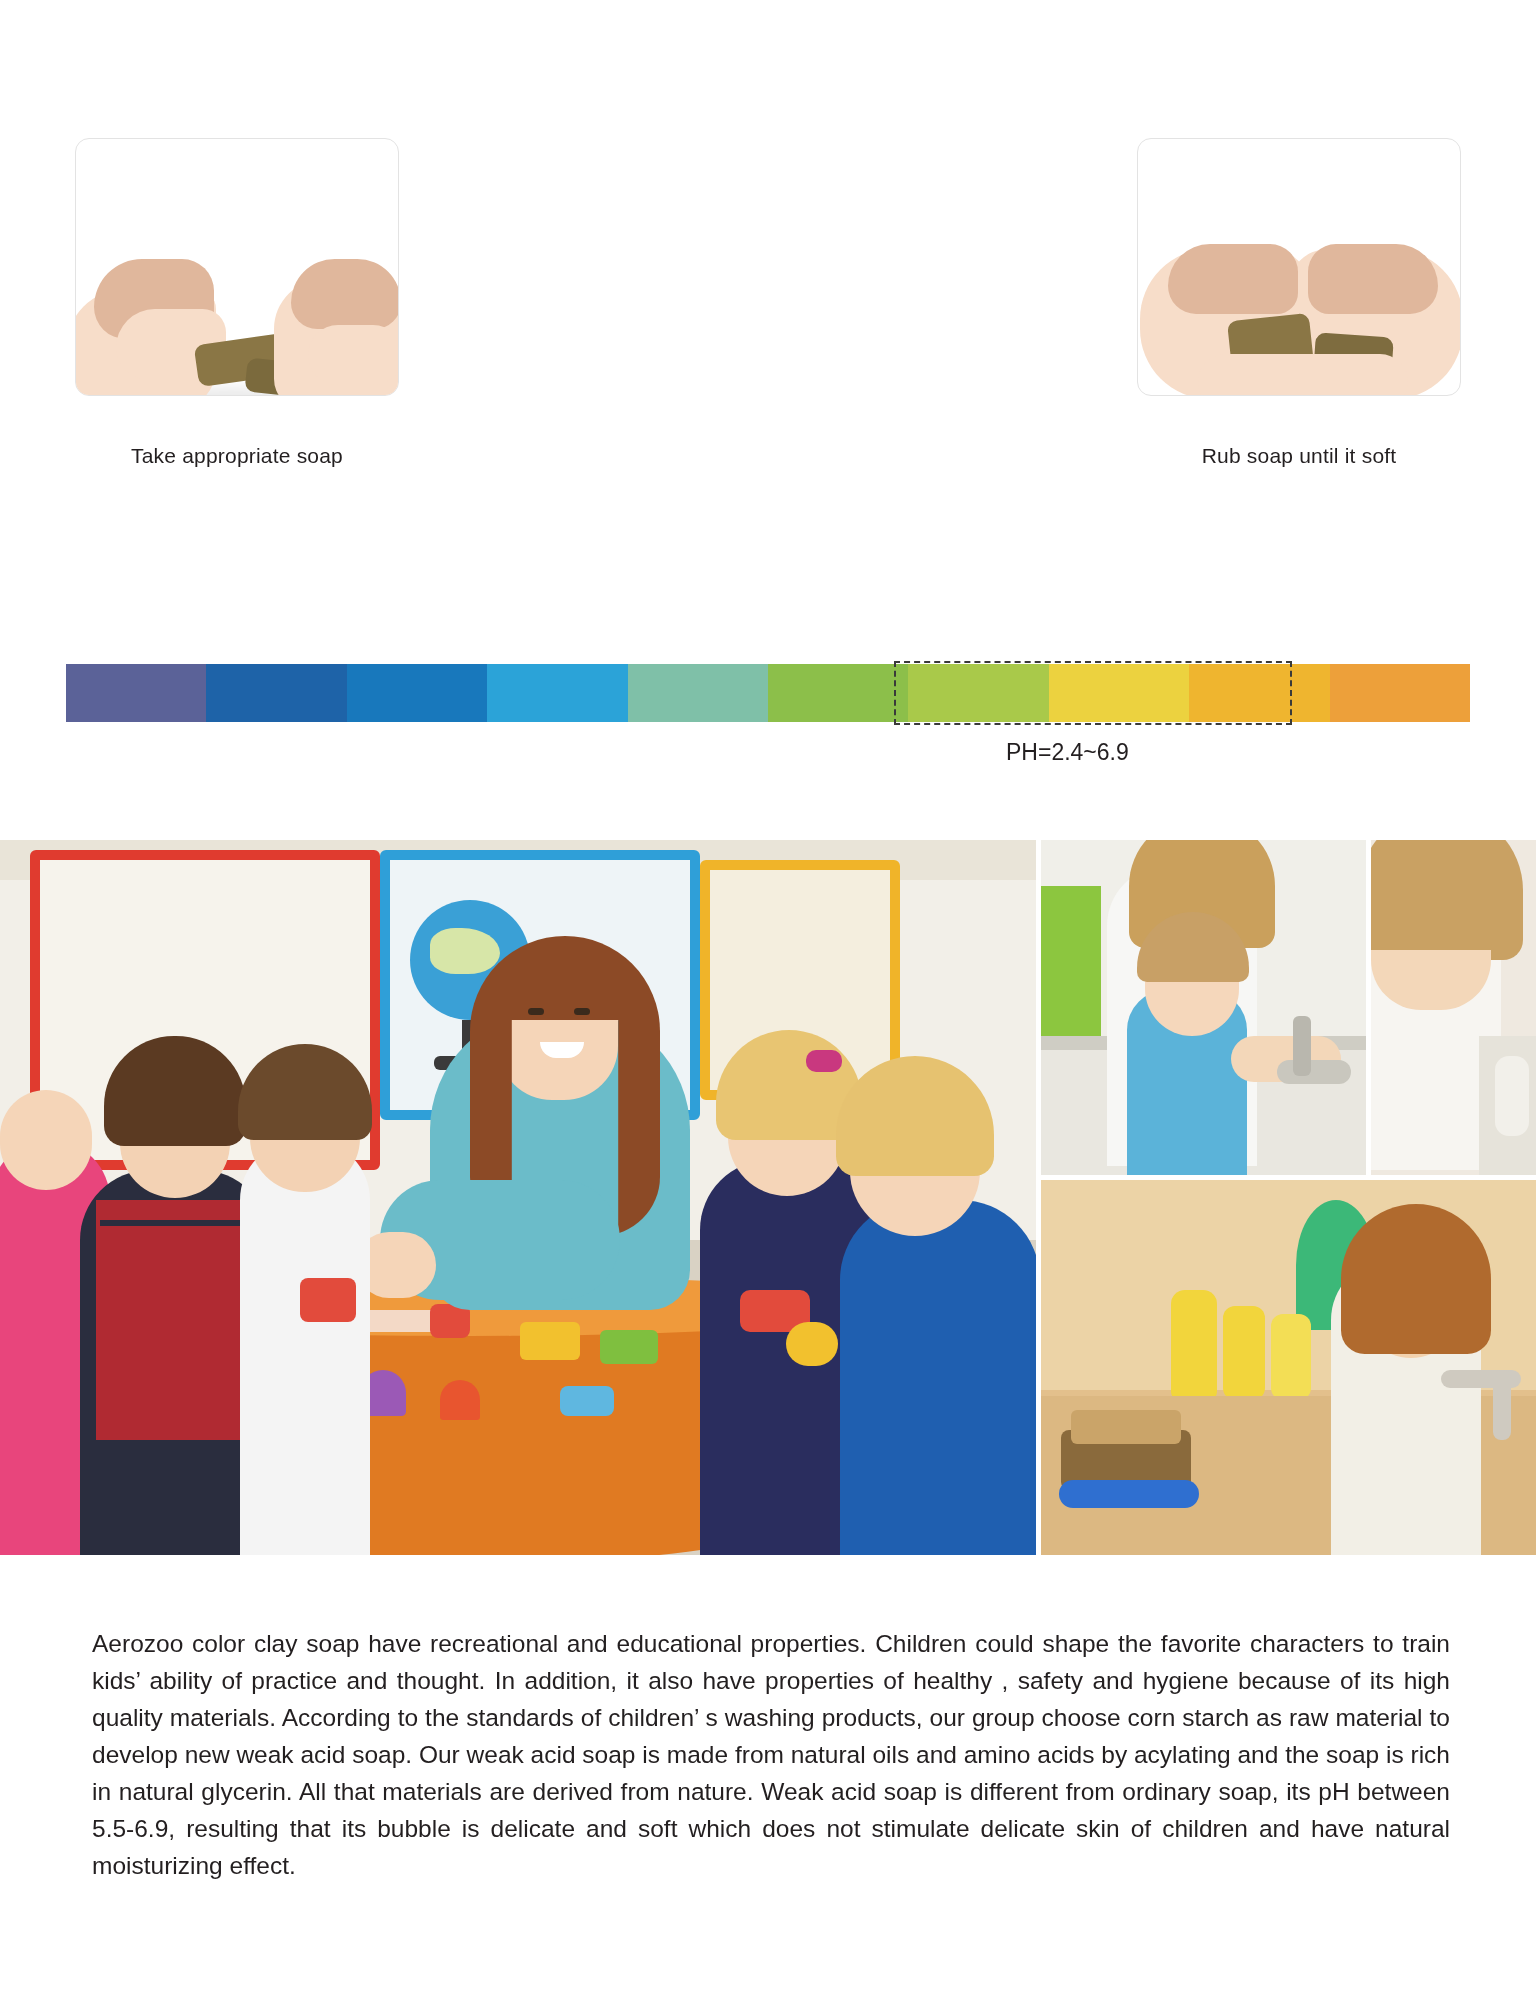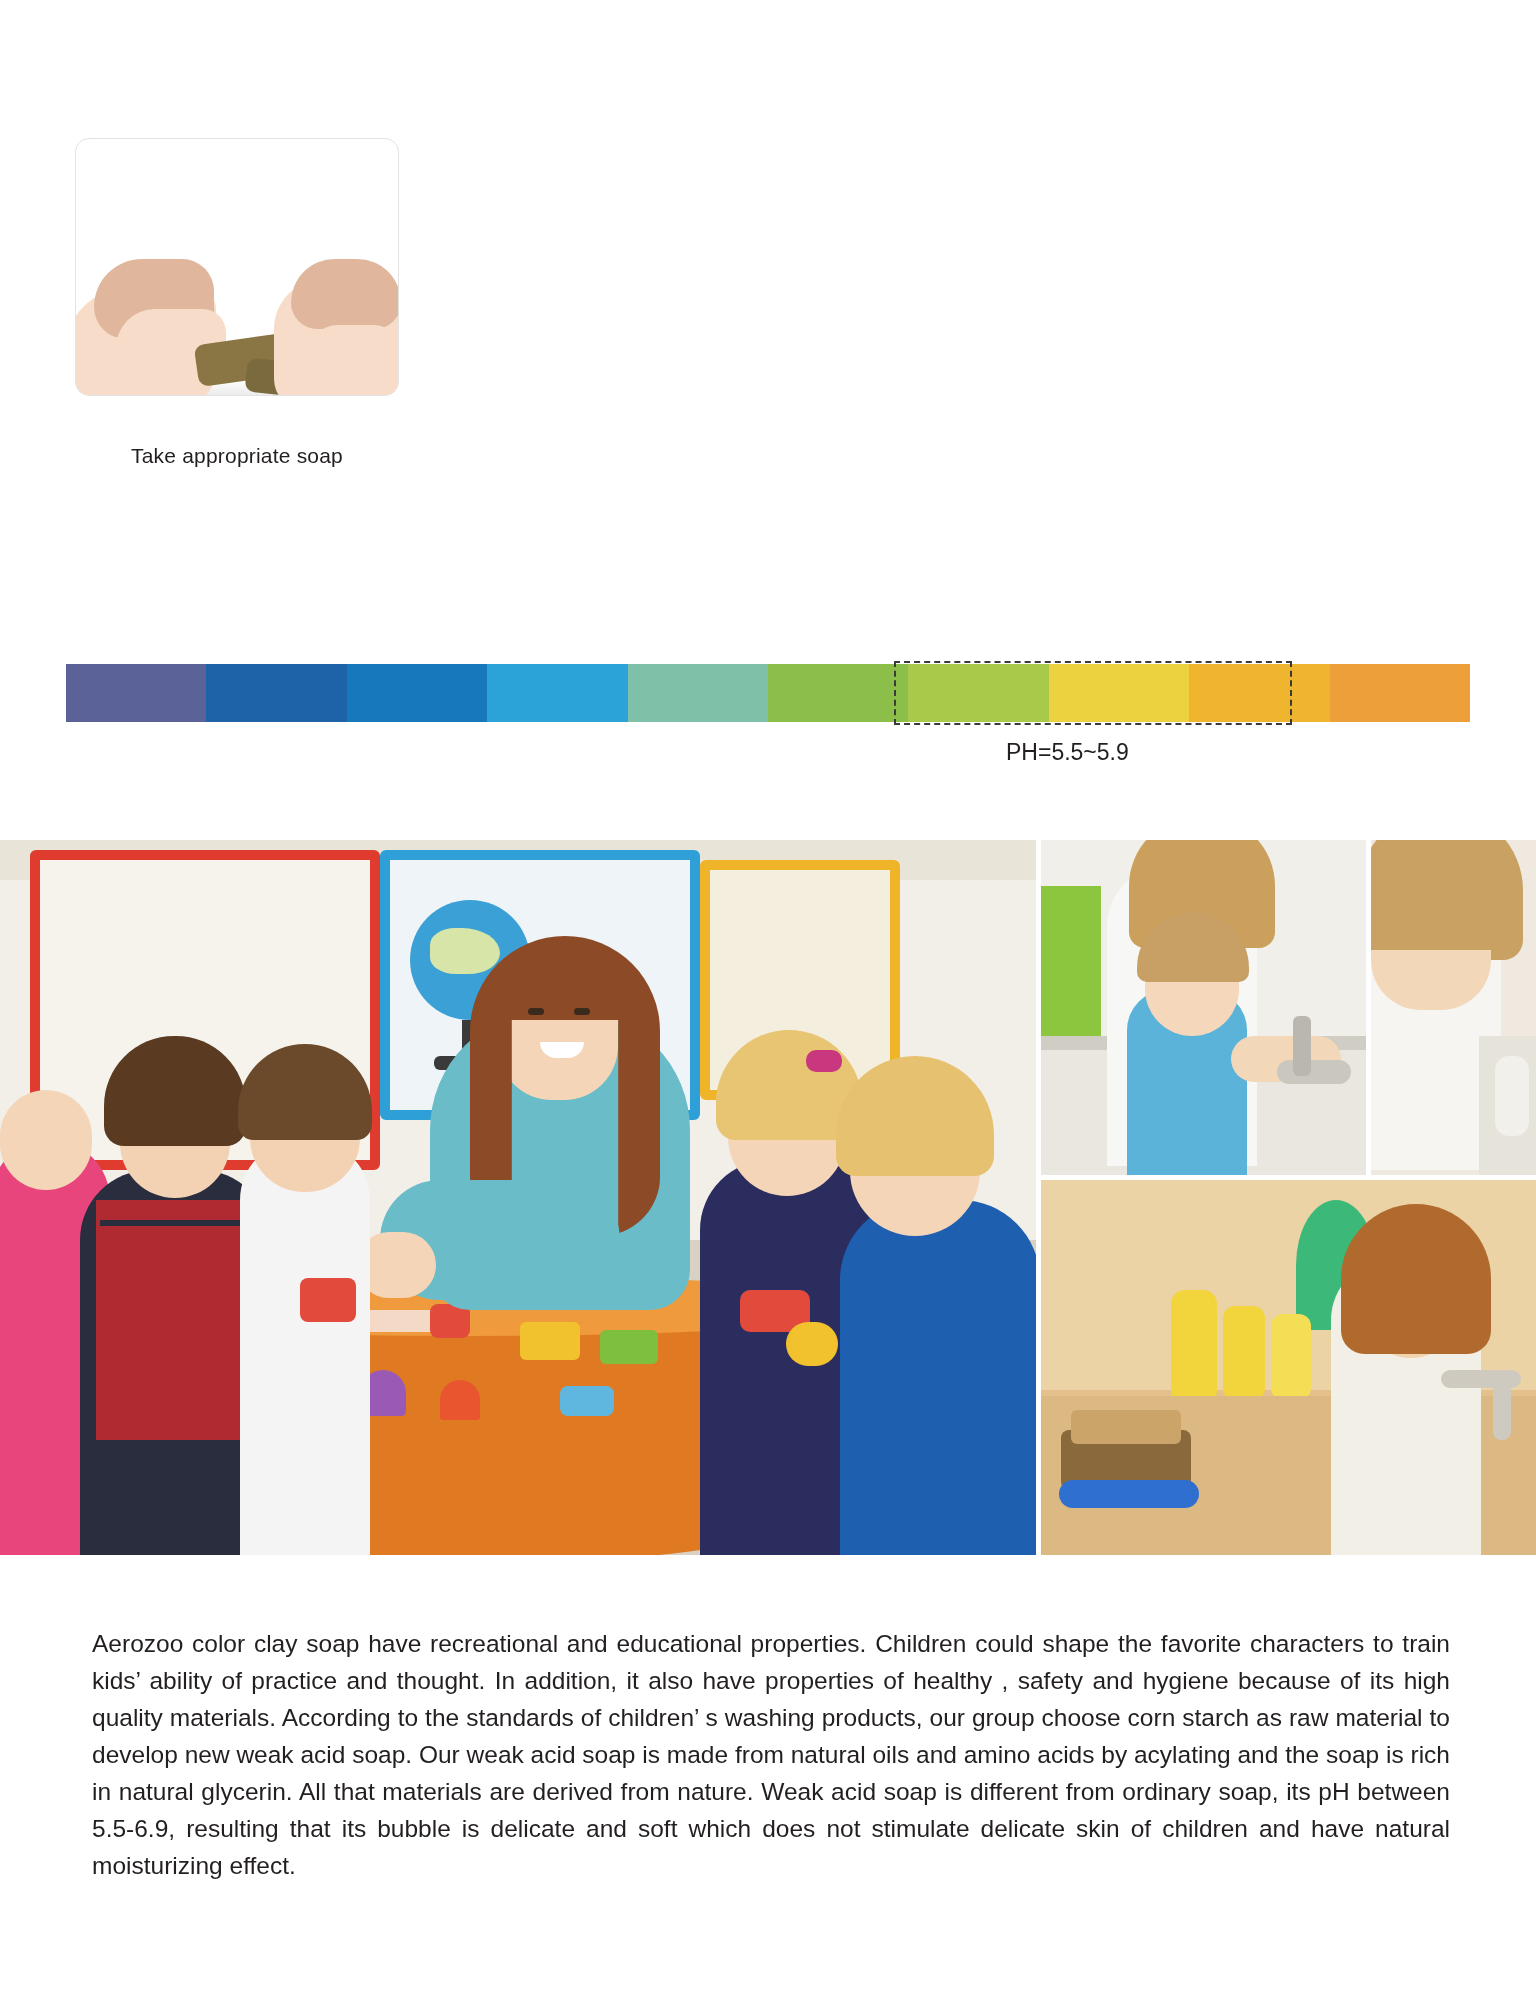--- a/index.html
+++ b/index.html
@@ -164,39 +164,52 @@
       <div class="sc soap-brown" style="left:120px; top:198px; width:120px; height:42px; transform:rotate(-8deg);"></div>
       <div class="sc soap-brown" style="left:170px; top:222px; width:70px; height:34px; transform:rotate(6deg); background:#7b6a3d;"></div>
 
       <div class="sc skin-light" style="left:198px; top:140px; width:150px; height:130px; border-radius:50px 60px 50px 30px;"></div>
       <div class="sc skin-dark" style="left:215px; top:120px; width:110px; height:70px; border-radius:50px 50px 30px 30px;"></div>
       <div class="sc skin-light" style="left:232px; top:186px; width:95px; height:60px; border-radius:40px;"></div>
     </div>
     <div class="step-caption">Take appropriate soap</div>
   </div>
 
+  <div class="step">
+    <div class="step-photo">
+      <div class="shadow-ell sc" style="left:40px; top:255px; width:250px; height:28px;"></div>
+      <div class="sc skin-light" style="left:2px; top:110px; width:170px; height:150px; border-radius:70px 40px 60px 70px;"></div>
+      <div class="sc skin-light" style="left:150px; top:110px; width:175px; height:150px; border-radius:40px 70px 70px 60px;"></div>
+      <div class="sc skin-dark" style="left:30px; top:105px; width:130px; height:70px; border-radius:60px 40px 30px 40px;"></div>
+      <div class="sc skin-dark" style="left:170px; top:105px; width:130px; height:70px; border-radius:40px 60px 40px 30px;"></div>
+      <div class="sc soap-brown" style="left:92px; top:178px; width:82px; height:62px; transform:rotate(-6deg);"></div>
+      <div class="sc soap-brown" style="left:176px; top:196px; width:78px; height:56px; transform:rotate(4deg); background:#7e6c3f;"></div>
+      <div class="sc skin-light" style="left:60px; top:215px; width:210px; height:56px; border-radius:40px;"></div>
+    </div>
+    <div class="step-caption">Rub soap until it soft</div>
+  </div>
 
 
 </div>
 
 <div class="ph-wrap">
   <div class="ph-bar">
     <div class="ph-seg" style="background:#5b6298"></div>
     <div class="ph-seg" style="background:#1e63a8"></div>
     <div class="ph-seg" style="background:#1878bc"></div>
     <div class="ph-seg" style="background:#2ba3d8"></div>
     <div class="ph-seg" style="background:#7fc0a8"></div>
     <div class="ph-seg" style="background:#8cbf4a"></div>
     <div class="ph-seg" style="background:#a9c94a"></div>
     <div class="ph-seg" style="background:#ecd23f"></div>
     <div class="ph-seg" style="background:#efb52f"></div>
     <div class="ph-seg" style="background:#eda03a"></div>
     <div class="ph-highlight"></div>
   </div>
-  <div class="ph-label">PH=5.5~5.9</div>
+  <div class="ph-label">PH=2.4~6.9</div>
 </div>
 
 <div class="collage">
 
   <div class="collage-left">
 
     <div class="sc" style="left:0; top:0; width:1036px; height:400px; background:#f2efe8;"></div>
     <div class="sc" style="left:0; top:0; width:1036px; height:40px; background:#e9e4d8;"></div>
     <div class="sc" style="left:30px; top:10px; width:330px; height:300px; background:#f6f3ec; border:10px solid #e03b2f; border-radius:6px;"></div>
     <div class="sc" style="left:380px; top:10px; width:300px; height:250px; background:#eef4f7; border:10px solid #2f9fd8; border-radius:6px;"></div>

